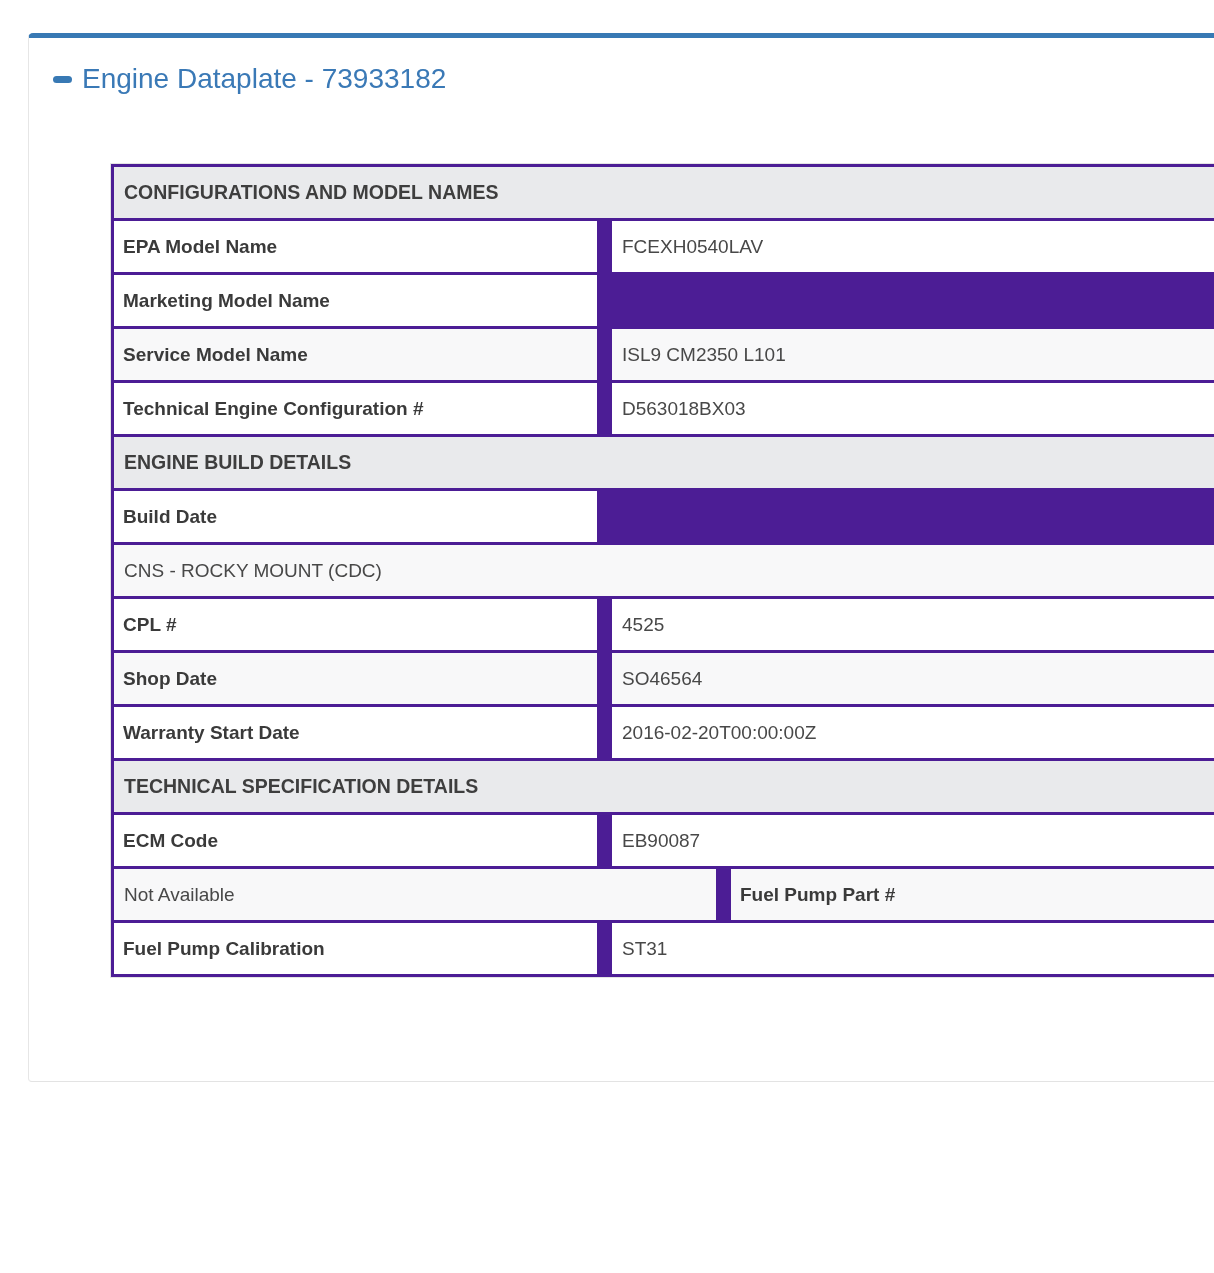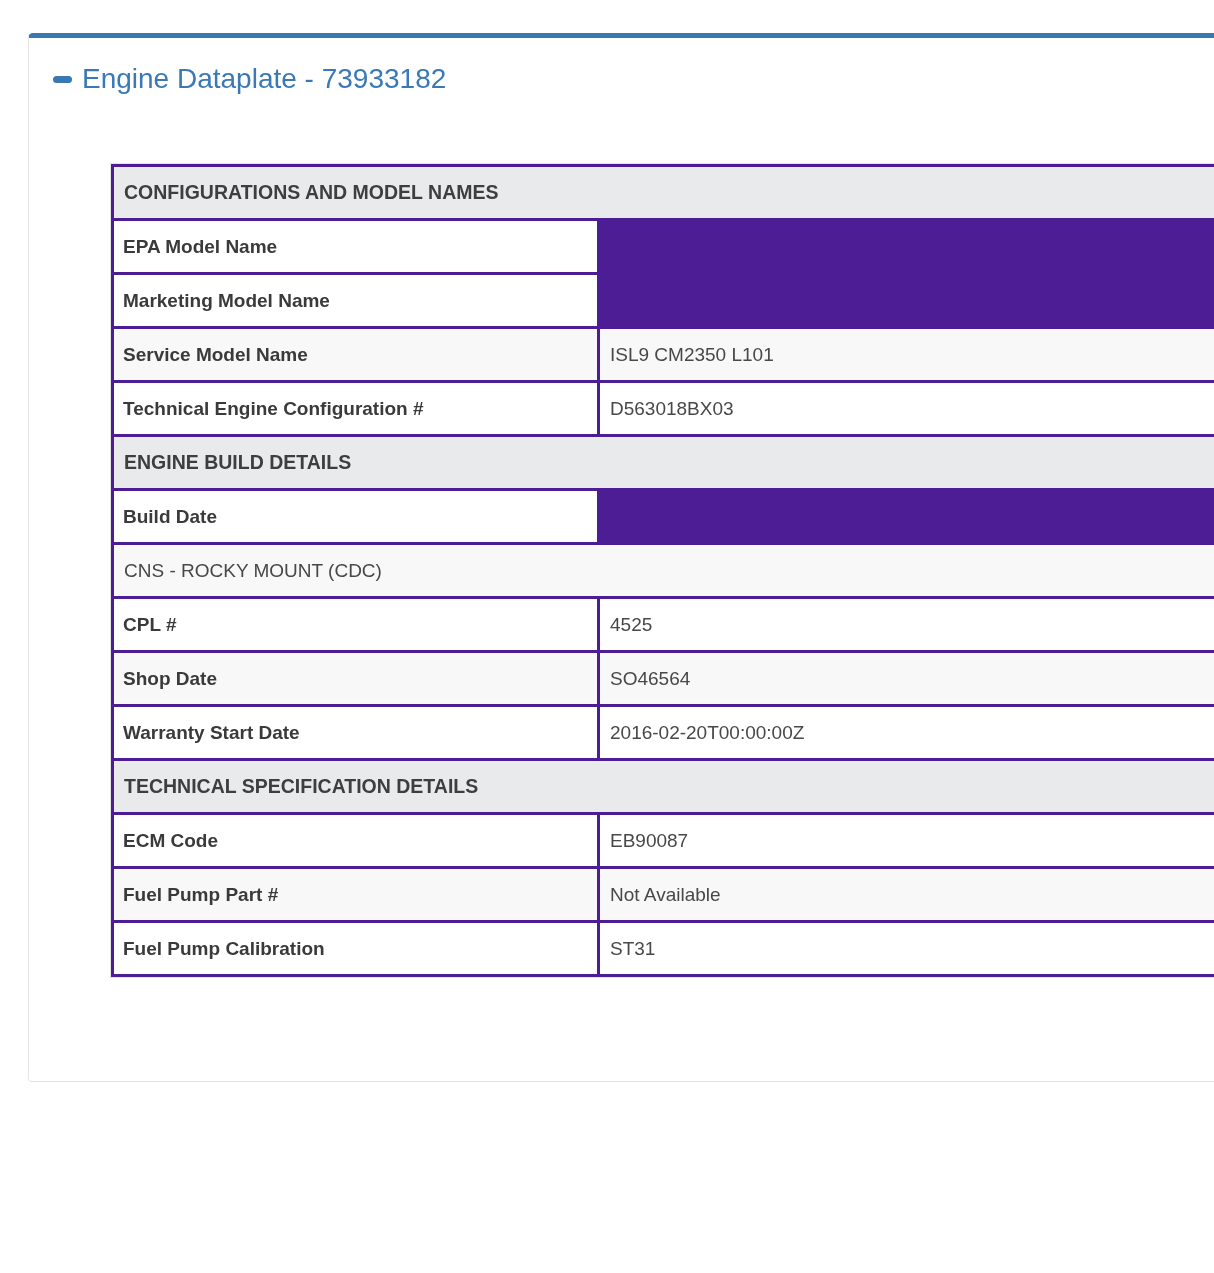--- a/index.html
+++ b/index.html
@@ -74,21 +74,21 @@
     font-weight: 700;
     font-size: 19.5px;
     display: flex;
     align-items: center;
     padding-left: 10px;
     box-sizing: border-box;
   }
 
   .data-row {
     display: flex;
-    gap: 3px;
+    gap: 15px;
     height: 51px;
     flex: 0 0 auto;
   }
 
   .data-row .cell {
     display: flex;
     align-items: center;
     box-sizing: border-box;
     background: #ffffff;
     height: 51px;
@@ -121,20 +121,21 @@
 
   <div class="card-header">
     <span class="minus-icon"></span>
     <span class="panel-title">Engine Dataplate - 73933182</span>
   </div>
 
   <div class="dataplate-table">
       <div class="section-row">CONFIGURATIONS AND MODEL NAMES</div>
       <div class="data-row">
         <div class="cell label">EPA Model Name</div>
+        <div class="cell value">FCEXH0540LAV</div>
       </div>
       <div class="data-row">
         <div class="cell label">Marketing Model Name</div>
       </div>
       <div class="data-row alt">
         <div class="cell label">Service Model Name</div>
         <div class="cell value">ISL9 CM2350 L101</div>
       </div>
       <div class="data-row">
         <div class="cell label">Technical Engine Configuration #</div>
@@ -158,22 +159,22 @@
       <div class="data-row">
         <div class="cell label">Warranty Start Date</div>
         <div class="cell value">2016-02-20T00:00:00Z</div>
       </div>
       <div class="section-row">TECHNICAL SPECIFICATION DETAILS</div>
       <div class="data-row">
         <div class="cell label">ECM Code</div>
         <div class="cell value">EB90087</div>
       </div>
       <div class="data-row alt">
+        <div class="cell value">Not Available</div>
         <div class="cell label">Fuel Pump Part #</div>
-        <div class="cell value">Not Available</div>
       </div>
       <div class="data-row">
         <div class="cell label">Fuel Pump Calibration</div>
         <div class="cell value">ST31</div>
       </div>
     </div>
 
 </div>
 
 </body></html>

